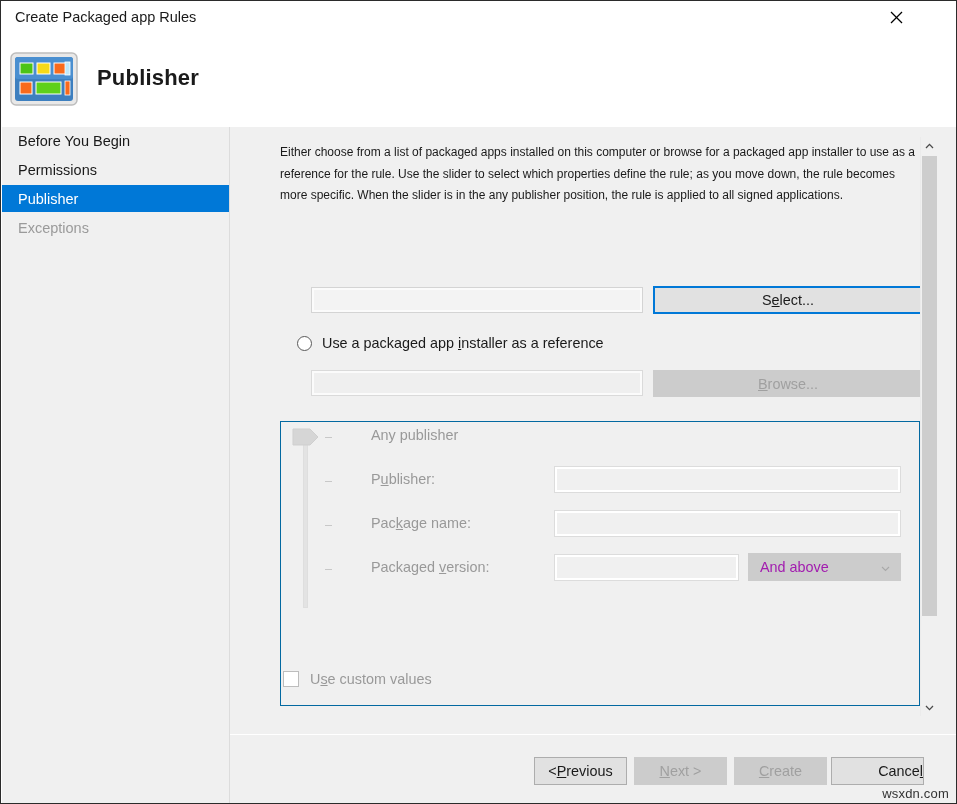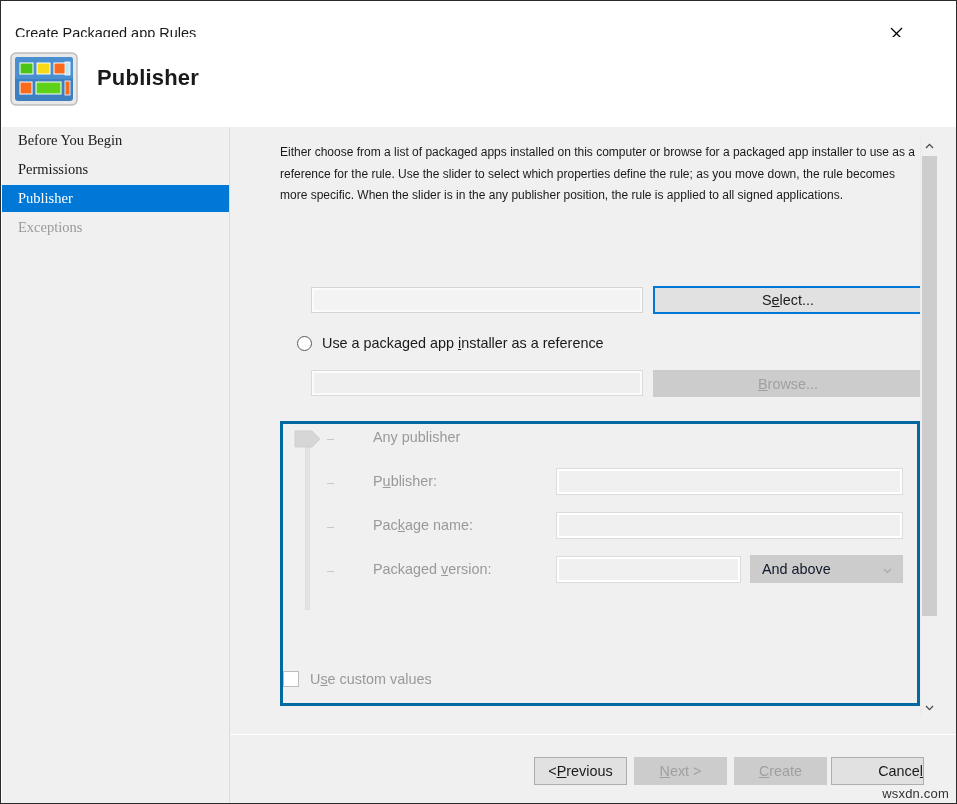--- a/index.html
+++ b/index.html
@@ -16,21 +16,21 @@
     width: 957px;
     height: 804px;
     background: #ffffff;
     border: 1px solid #2b2b2b;
     overflow: hidden;
   }
 
   
   #titlebar {
     position: absolute;
-    left: 0; top: 16px;
+    left: 0; top: 0;
     width: 918px; height: 36px;
     background: #ffffff;
   }
   #title-text {
     position: absolute;
     left: 14px; top: 8px;
     font-size: 14.5px;
     color: #1a1a1a;
     white-space: nowrap;
   }
@@ -81,21 +81,20 @@
   .nav-item {
     position: absolute;
     left: 0;
     width: 227px; height: 27px;
     display: flex; align-items: center;
     padding-left: 16px;
     font-size: 14.5px;
     color: #1a1a1a;
     cursor: default;
     white-space: nowrap;
-    font-family: Liberation Serif, serif;
   }
   .nav-item.selected {
     background: #0078d7;
     color: #ffffff;
   }
   .nav-item.disabled { color: #9a9a9a; }
 
   #content {
     position: absolute;
     left: 229px; top: 126px;
@@ -172,21 +171,21 @@
     background: #cccccc;
     border: 1px solid #cccccc;
     color: #a0a0a0;
   }
 
   
   #slider-group {
     position: absolute;
     left: 50px; top: 294px;
     width: 640px; height: 285px;
-    border: 3px solid #0369a1;
+    border: 1px solid #0369a1;
     background: #f0f0f0;
   }
   #slider-track {
     position: absolute;
     left: 22px; top: 20px;
     width: 5px; height: 166px;
     background: #e3e3e3;
     border: 1px solid #dedede;
   }
   #slider-thumb {
@@ -212,21 +211,21 @@
     border: 1px solid #dcdcdc;
     box-shadow: inset 0 0 0 2px #ffffff;
   }
   #version-dropdown {
     position: absolute;
     background: #cccccc;
     border: 1px solid #cccccc;
     display: flex; align-items: center;
     padding-left: 11px;
     font-size: 14.4px;
-    color: #0f172a;
+    color: #a21caf;
     cursor: default;
   }
   #version-dropdown .chev {
     position: absolute;
     right: 10px; top: 50%;
     transform: translateY(-50%);
   }
 
   
   #custom-row {

